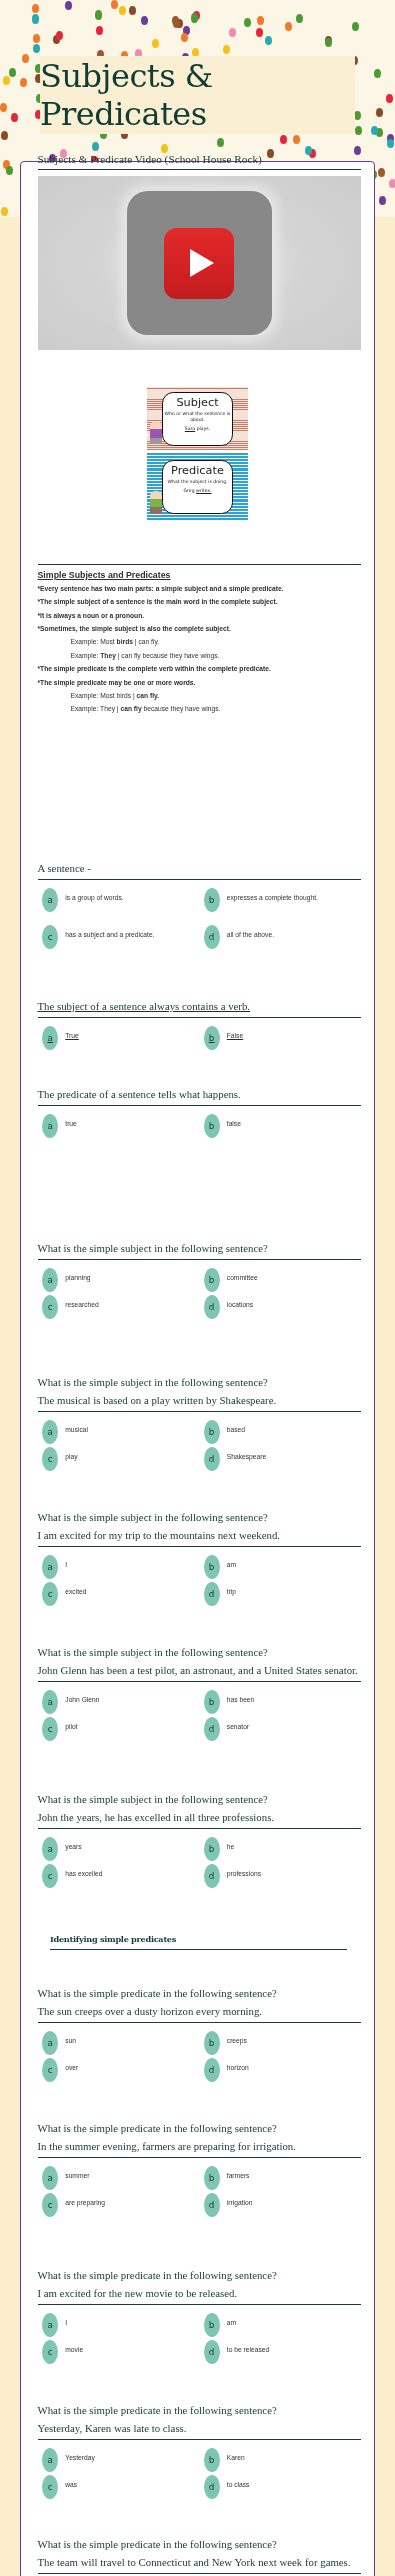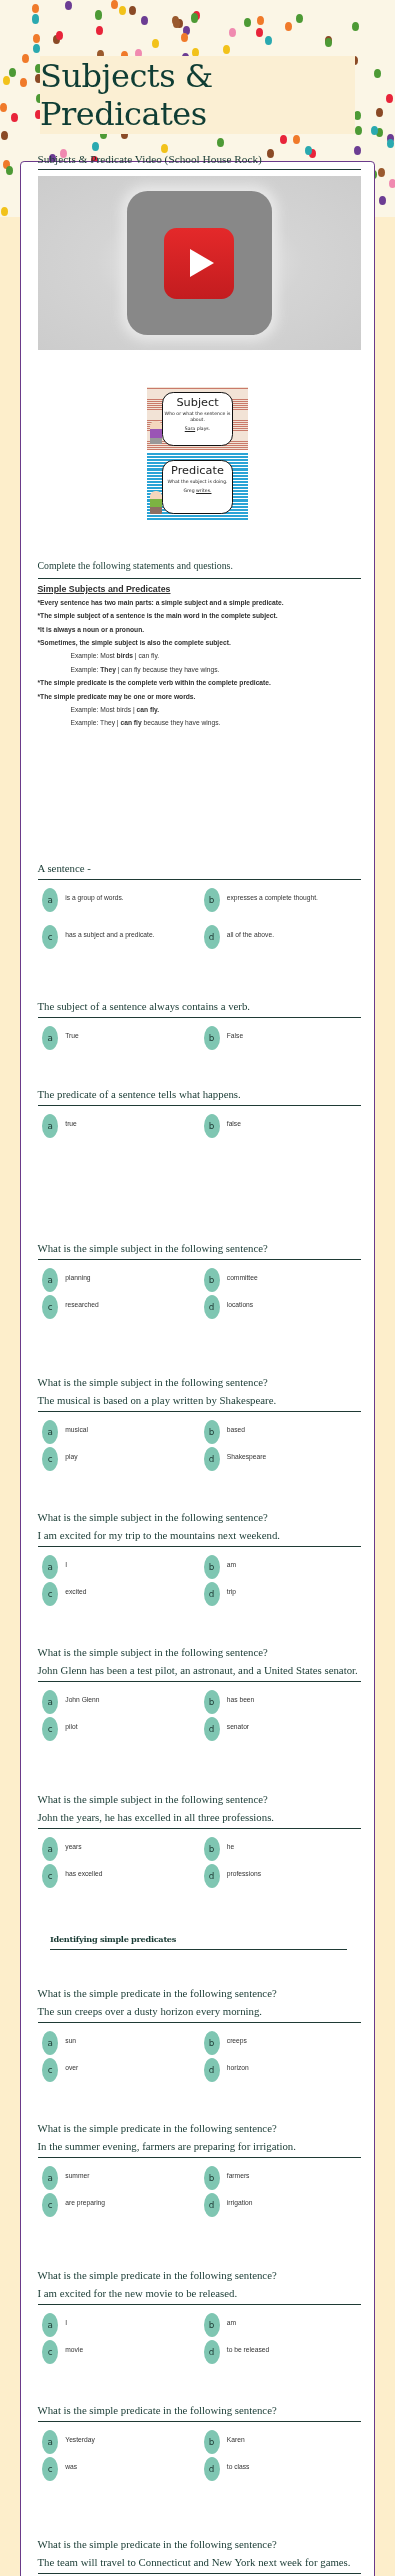--- a/index.html
+++ b/index.html
@@ -299,21 +299,20 @@
       <div class="kid" style="background:linear-gradient(#f4d6bd 0 35%, #7cb342 35% 70%, #8d6e63 70%);border-radius:5.2px 5.2px 1px 1px;"></div>
       <div class="poster-frame">
         <div class="poster-title">Predicate</div>
         <div class="poster-desc">What the subject is doing.</div>
         <div class="poster-ex"><span>Greg </span><u>writes.</u></div>
       </div>
     </div>
   </div>
 
   <div class="inner" style="top:397px;">
-    <div class="serif-h" style="font-size:9.8px;">Complete the following statements and questions.</div>
     <div class="rule" style="margin-top:4.6px;margin-bottom:5.2px;"></div>
     <div class="ul-head">Simple Subjects and Predicates </div>
     <div class="bold-note">*Every sentence has two main parts: a simple subject and a simple predicate.</div>
     <div class="bold-note">*The simple subject of a sentence is the main word in the complete subject.</div>
     <div class="bold-note">*It is always a noun or a pronoun.</div>
     <div class="bold-note">*Sometimes, the simple subject is also the complete subject.</div>
     <div class="example"><span>Example: Most </span><b>birds</b><span> | can fly.</span></div>
     <div class="example"><span>Example: </span><b>They</b><span> | can fly because they have wings.</span></div>
     <div class="bold-note">*The simple predicate is the complete verb within the complete predicate.</div>
     <div class="bold-note">*The simple predicate may be one or more words.</div>
@@ -339,21 +338,21 @@
           <span class="opt-badge">c</span>
           <span class="opt-text">has a subject and a predicate.</span>
         </div>
       <div class="opt" style="margin-top:10.3px;">
           <span class="opt-badge">d</span>
           <span class="opt-text">all of the above.</span>
         </div>
     </div>
   </div>
 
-  <div class="q-block" style="top:837px;">
+  <div class="q-block" style="top:837px;text-decoration:underline;">
     <div class="q-text">
         <div>The subject of a sentence always contains a verb.</div>
       </div>
     <div class="rule"></div>
     <div class="opts">
       <div class="opt">
           <span class="opt-badge">a</span>
           <span class="opt-text">True</span>
         </div>
       <div class="opt">
@@ -589,20 +588,21 @@
       <div class="opt">
           <span class="opt-badge">d</span>
           <span class="opt-text">to be released</span>
         </div>
     </div>
   </div>
 
   <div class="q-block" style="top:2241px;">
     <div class="q-text">
         <div>What is the simple predicate in the following sentence?</div>
+        <div>Yesterday, Karen was late to class.</div>
       </div>
     <div class="rule"></div>
     <div class="opts">
       <div class="opt">
           <span class="opt-badge">a</span>
           <span class="opt-text">Yesterday</span>
         </div>
       <div class="opt">
           <span class="opt-badge">b</span>
           <span class="opt-text">Karen</span>

